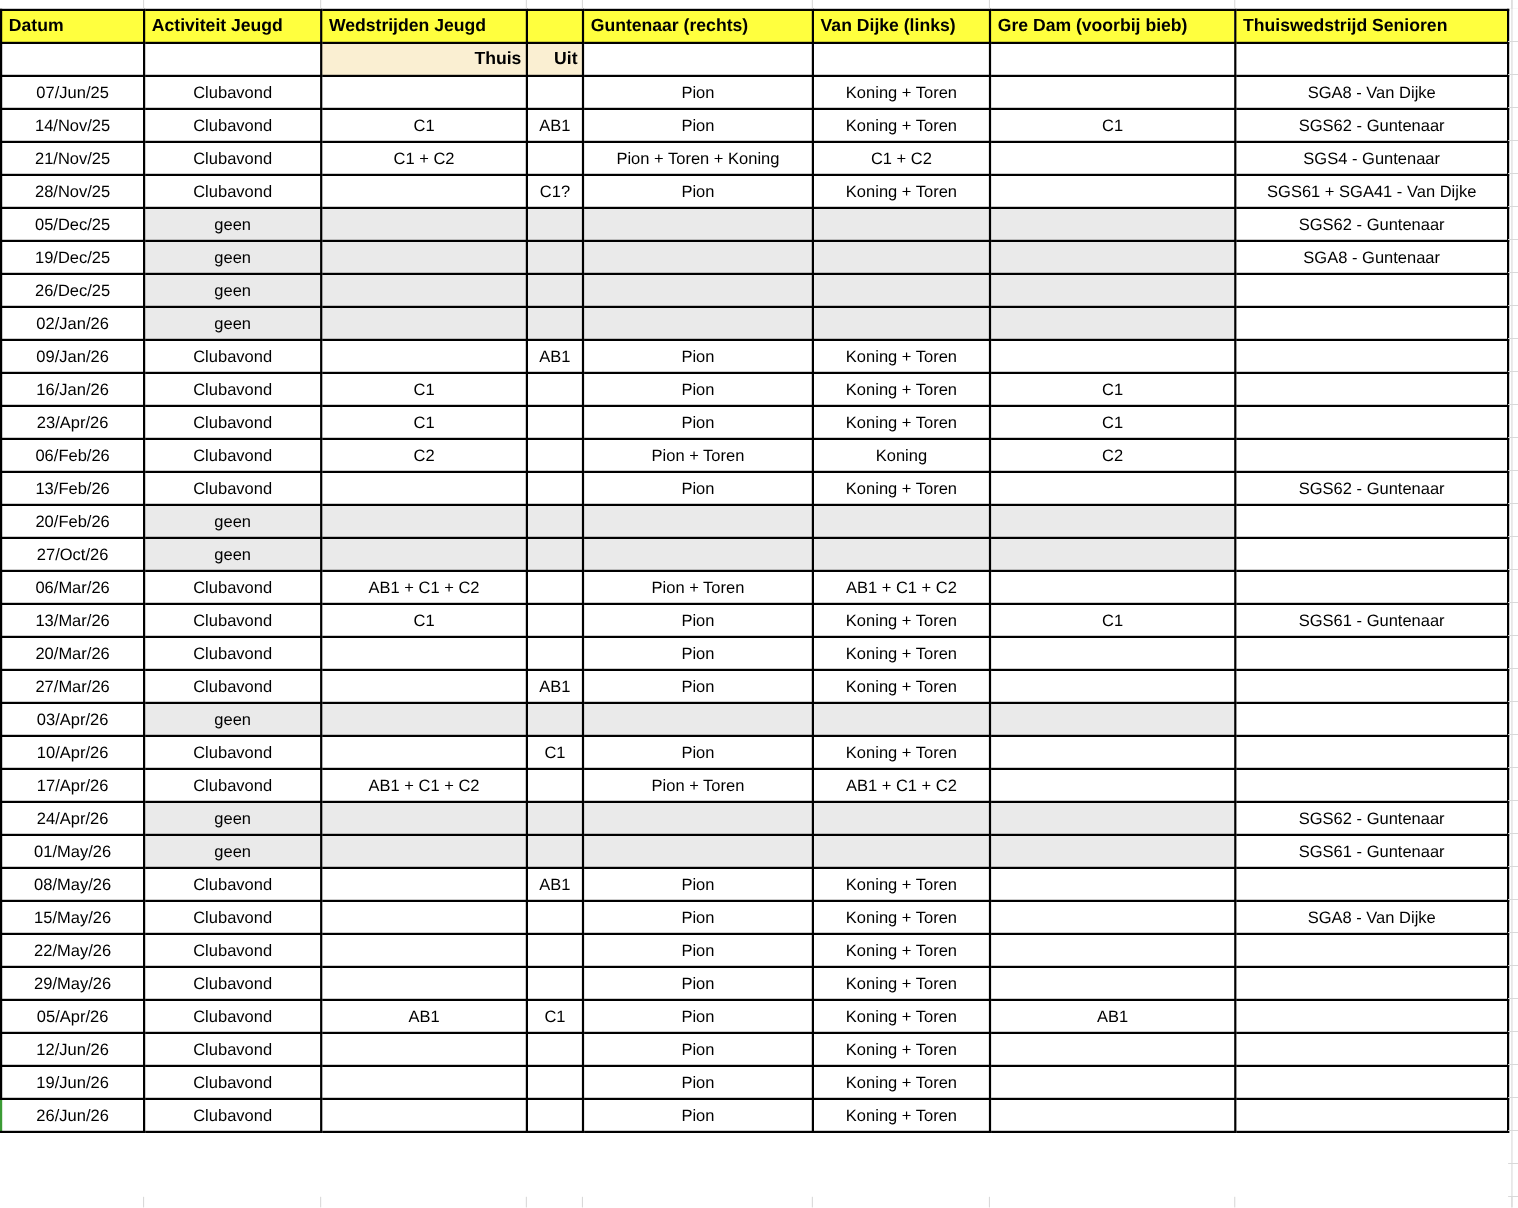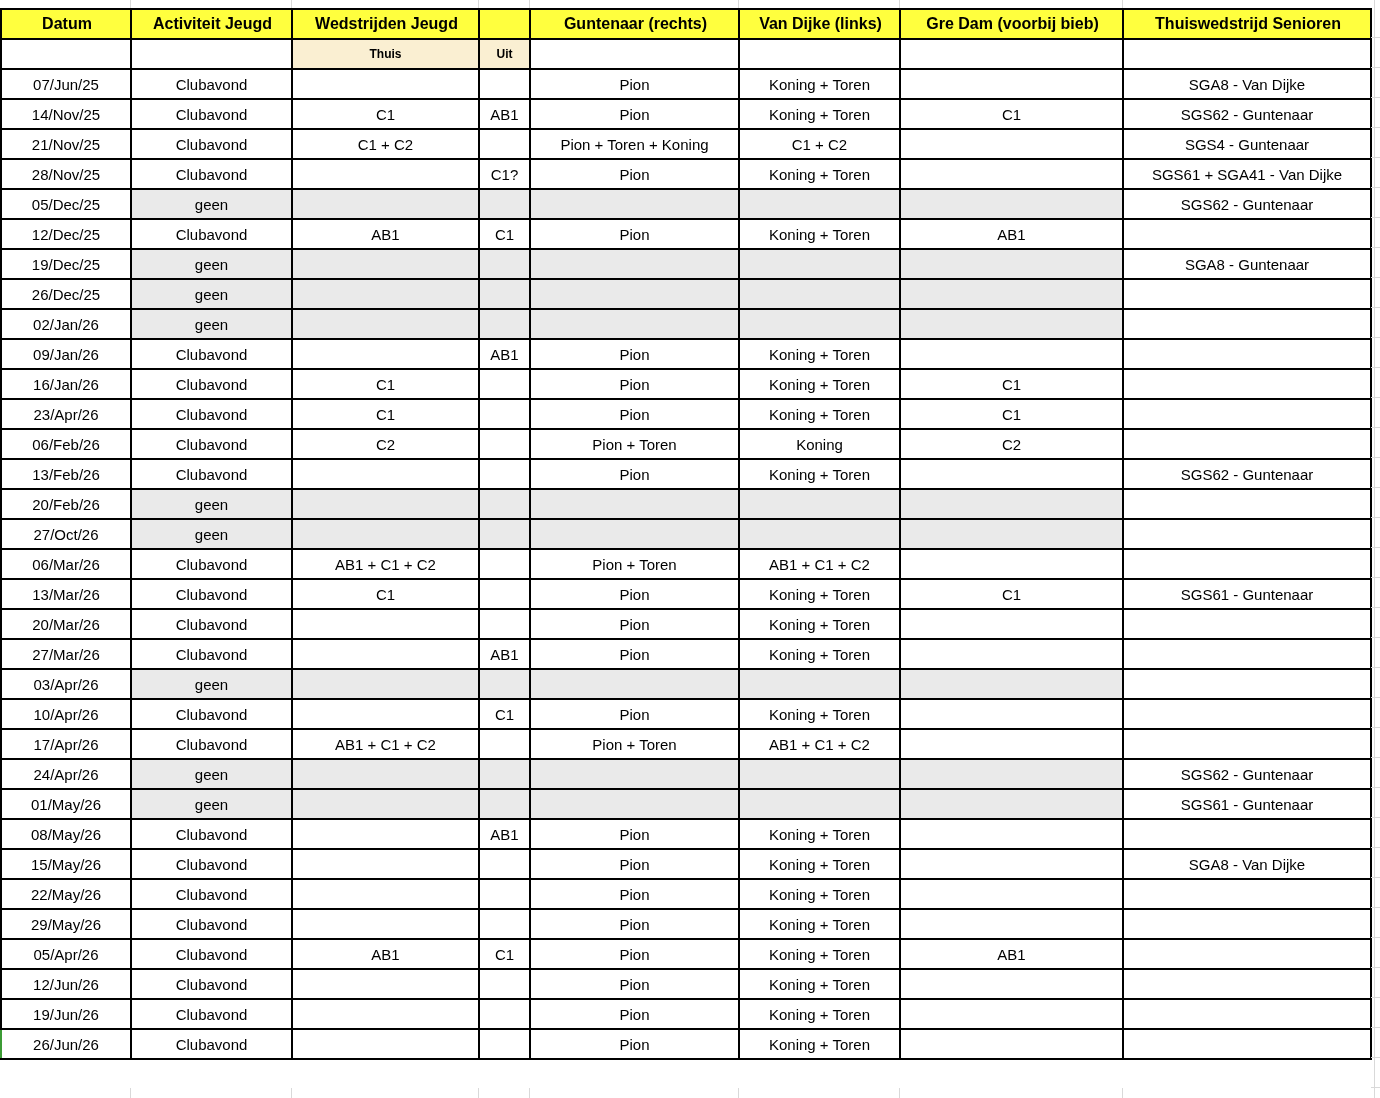--- a/index.html
+++ b/index.html
@@ -38,34 +38,34 @@
     height: 30px;
     padding: 0 4px;
     box-sizing: border-box;
     white-space: nowrap;
     overflow: hidden;
     font-size: 15px;
     color: #000000;
   }
   #schedule thead th.h {
     background: var(--yellow, #ffff3e);
-    text-align: center;
+    text-align: left;
     font-weight: bold;
     font-size: 16px;
     padding-left: 6px;
   }
   #schedule thead th.blank {
     background: #ffffff;
     font-weight: bold;
   }
   #schedule thead th.sub {
     background: var(--cream, #faefd2);
-    text-align: center;
+    text-align: right;
     font-weight: bold;
-    font-size: 12px;
+    font-size: 16px;
   }
   #schedule td {
     text-align: center;
     font-weight: normal;
     background: #ffffff;
   }
   #schedule td.geen { background: var(--gray, #eaeaea); }
   #schedule tr.last-row td:first-child { border-left: 2px solid var(--green, #3c9b35); margin-top: 36px; }
 </style>
 </head>
@@ -153,30 +153,20 @@
           <td>05/Dec/25</td>
           <td class="geen">geen</td>
           <td class="geen"></td>
           <td class="geen"></td>
           <td class="geen"></td>
           <td class="geen"></td>
           <td class="geen"></td>
           <td>SGS62 - Guntenaar</td>
         </tr>
         <tr>
-          <td>12/Dec/25</td>
-          <td>Clubavond</td>
-          <td>AB1</td>
-          <td>C1</td>
-          <td>Pion</td>
-          <td>Koning + Toren</td>
-          <td>AB1</td>
-          <td></td>
-        </tr>
-        <tr>
           <td>19/Dec/25</td>
           <td class="geen">geen</td>
           <td class="geen"></td>
           <td class="geen"></td>
           <td class="geen"></td>
           <td class="geen"></td>
           <td class="geen"></td>
           <td>SGA8 - Guntenaar</td>
         </tr>
         <tr>

